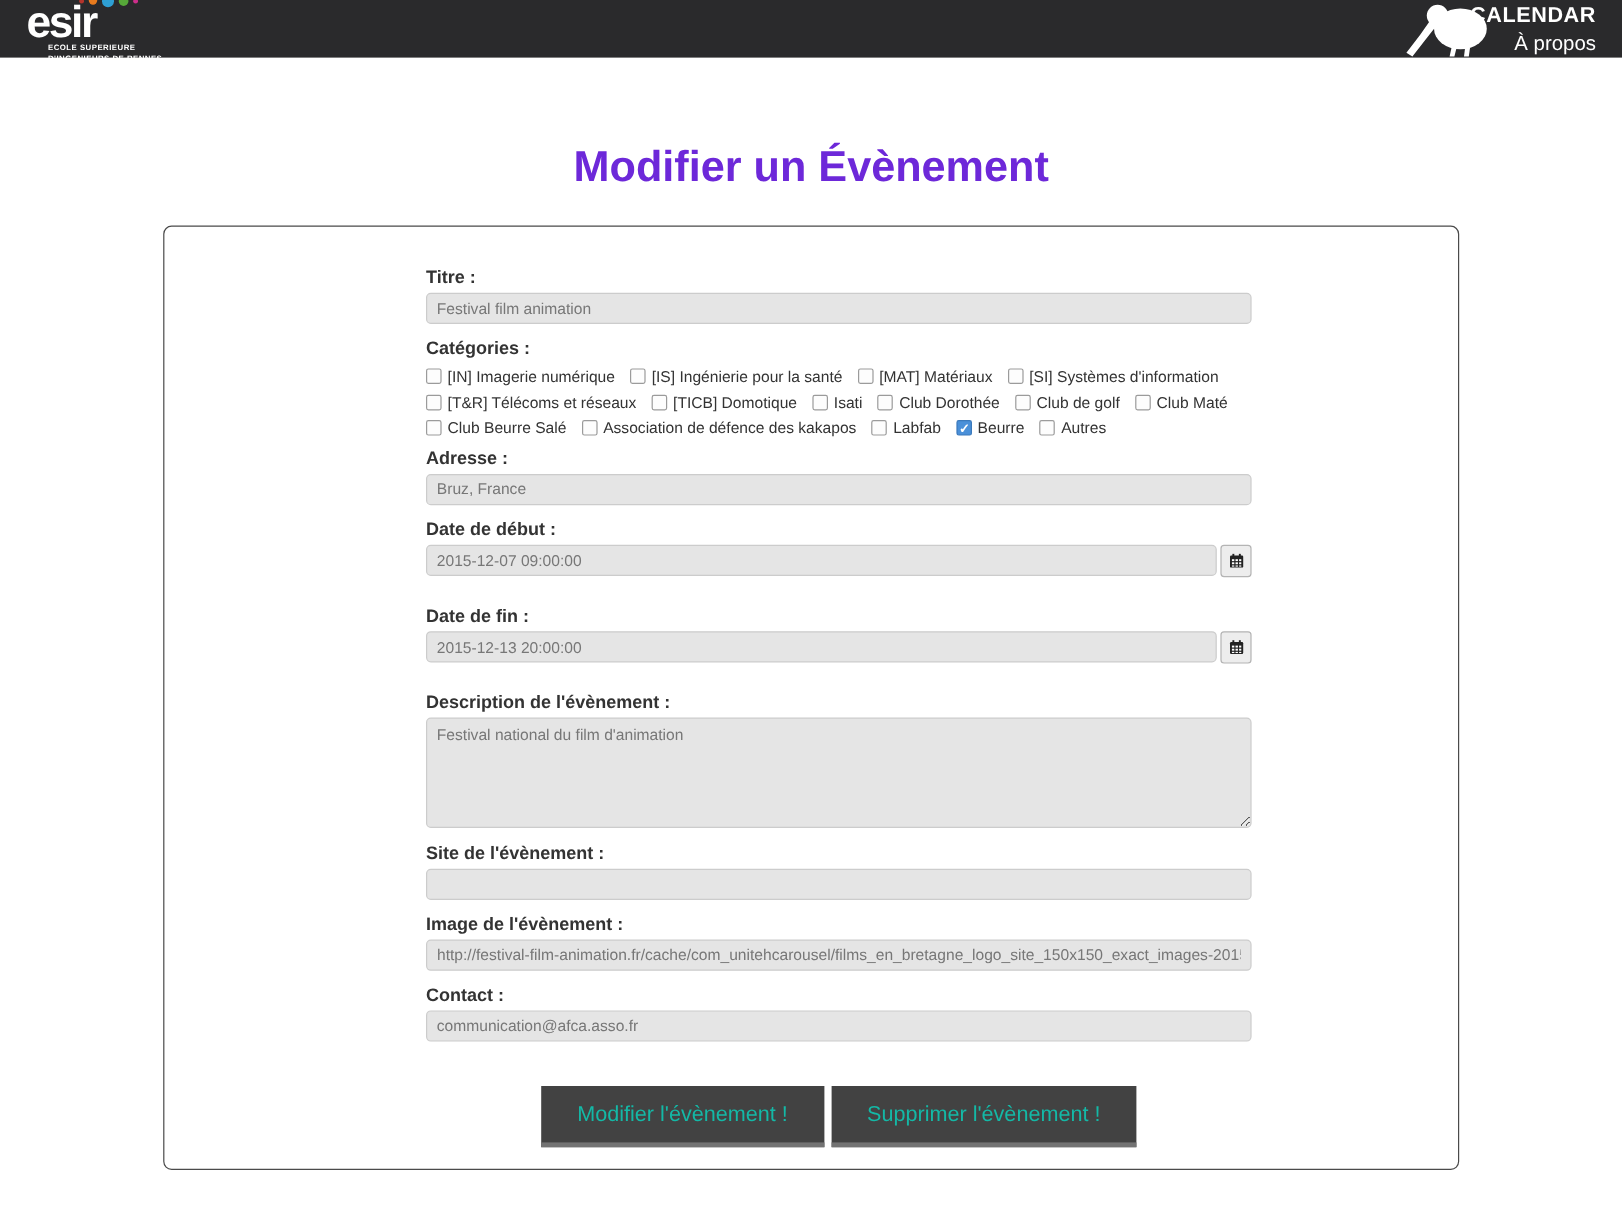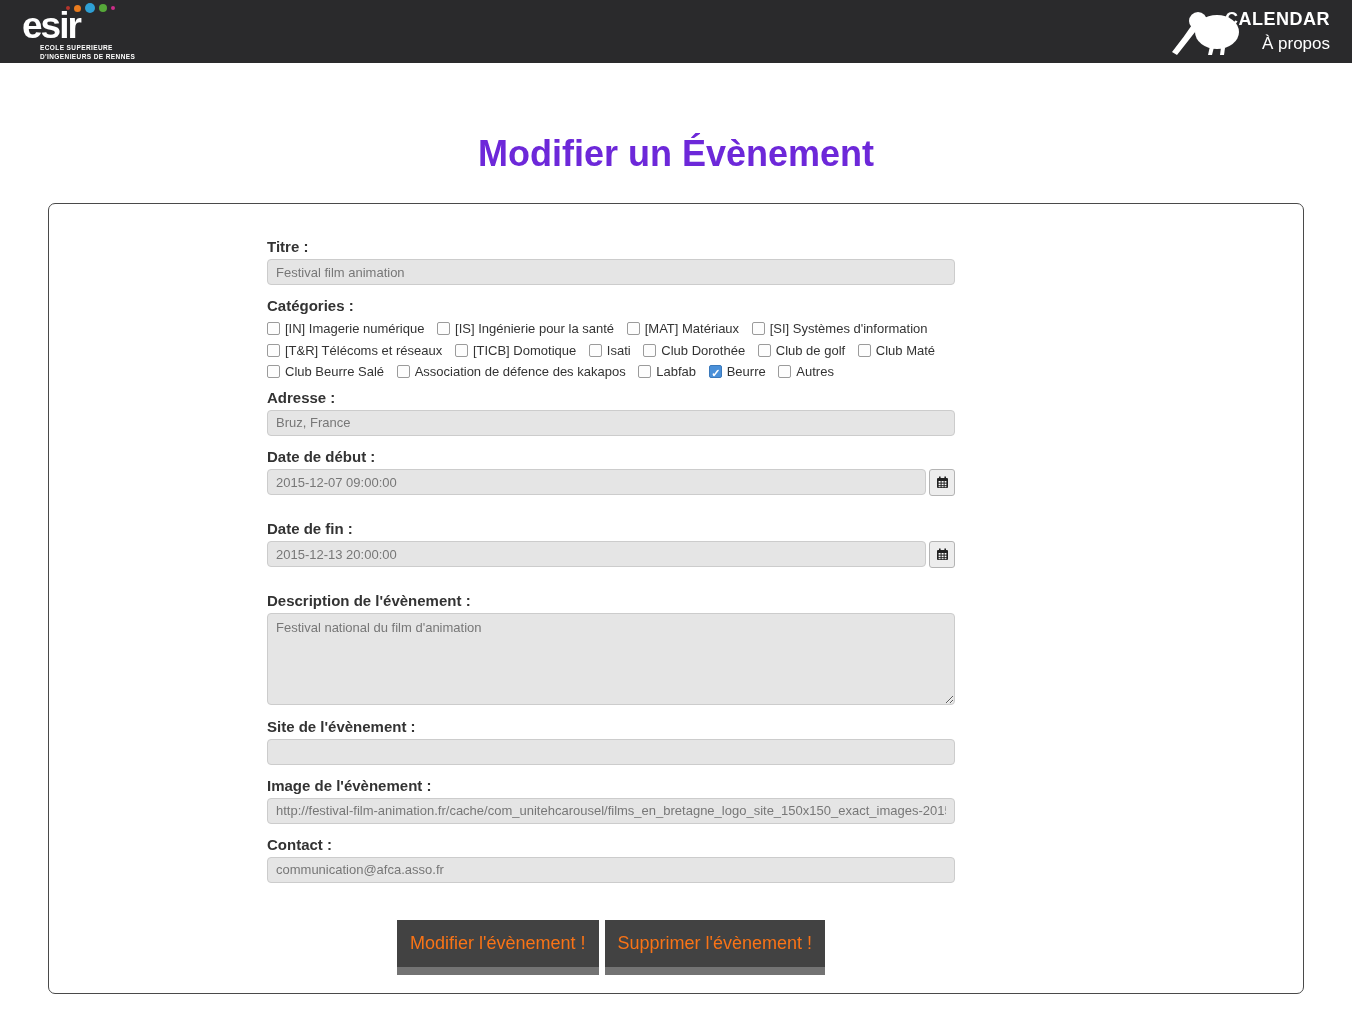--- a/index.html
+++ b/index.html
@@ -1,40 +1,40 @@
 <!DOCTYPE html>
 <html><head>
 <meta charset="utf-8">
 <style>
   * { margin:0; padding:0; box-sizing:border-box; }
   html,body { width:1352px; min-height:1020px; background:#fff; font-family:"Liberation Sans", sans-serif; }
 
   
-  .topbar { height:63px; background:#2a2a2c; display:flex; justify-content:space-between; align-items:center; padding:0 22px; }
+  .topbar { height:48px; background:#2a2a2c; display:flex; justify-content:space-between; align-items:center; padding:0 22px; }
   .brand { position:relative; color:#fff; line-height:1; cursor:default; }
   .brand-dots { position:absolute; top:2px; left:44px; display:flex; align-items:center; }
   .dot { border-radius:50%; margin-right:4px; }
   .dot-1 { width:4px;  height:4px;  background:#b5342c; }
   .dot-2 { width:7px;  height:7px;  background:#e87b1e; }
   .dot-3 { width:10px; height:10px; background:#2e9fd4; }
   .dot-4 { width:8px;  height:8px;  background:#56a839; }
   .dot-5 { width:4px;  height:4px;  background:#cc2e8a; }
   .brand-name { font-size:37px; font-weight:bold; letter-spacing:-2px; line-height:0.82; margin-top:10px; }
   .brand-sub { font-size:6.5px; font-weight:bold; letter-spacing:0.4px; margin-left:18px; margin-top:3px; line-height:1.35; }
 
   .brand-right { display:flex; align-items:center; color:#fff; }
   .kiwi-icon { margin-right:-16px; position:relative; }
   .cal-text { position:relative; }
   .cal-name { font-size:18px; font-weight:bold; letter-spacing:0.5px; }
   .cal-about { font-size:17px; text-align:right; margin-top:4px; cursor:pointer; }
 
   
   .page-title { text-align:center; font-size:36px; font-weight:bold; color:#6d28d9; margin:70px 0 28px; }
 
-  .card { width:1256px; margin:0 auto 40px; border:1px solid #4a4a4a; border-radius:7px; padding:34px 0 18px 218px; background:#fff; }
+  .card { width:1080px; margin:0 auto 40px; border:1px solid #4a4a4a; border-radius:7px; padding:34px 0 18px 218px; background:#fff; }
   .form-col { width:688px; }
 
   .f-label { display:block; font-weight:bold; font-size:15px; color:#333; line-height:18px; margin-bottom:3px; }
   .tinput { width:688px; height:26px; border:1px solid #ccc; border-radius:4px; padding:0 8px; font-size:13px; color:#777; font-family:inherit; background:#e5e5e5; display:block; }
   textarea.tinput { height:92px; padding:5px 8px; resize:both; line-height:1.35; }
 
   .mb12 { margin-bottom:12px; } .mb13 { margin-bottom:13px; }
   .mb21 { margin-bottom:6px; } .mb24 { margin-bottom:24px; }
 
   
@@ -43,21 +43,21 @@
   .cb { display:inline-block; width:13px; height:13px; border:1px solid #9b9b9b; border-radius:2px; background:#fdfdfd; vertical-align:-2px; margin-right:5px; position:relative; }
   .cb.checked { background:#4a90d9; border-color:#3b79bb; }
   .cb.checked::after { content:"\2713"; position:absolute; left:1.5px; top:-3px; color:#fff; font-size:11px; font-weight:bold; }
 
   
   .daterow { display:flex; align-items:center; }
   .cal-btn { width:26px; height:27px; margin-left:3px; background:#ededed; border:1px solid #b4b4b4; border-radius:3px; display:flex; align-items:center; justify-content:center; cursor:pointer; flex:0 0 26px; }
 
   
   .btn-row { display:flex; justify-content:center; gap:6px; width:688px; margin-top:37px; }
-  .big-btn { background:#424242; color:#f97316; font-size:18px; font-family:inherit; border:none; border-bottom:8px solid #737373; padding:14px 13px; cursor:pointer; line-height:1.1; }
+  .big-btn { background:#424242; color:#14b8a6; font-size:18px; font-family:inherit; border:none; border-bottom:4px solid #737373; padding:14px 30px; cursor:pointer; line-height:1.1; }
 </style>
 </head>
 <body>
 
 <header class="topbar">
   <div class="brand">
     <div class="brand-dots">
       <span class="dot dot-1"></span>
       <span class="dot dot-2"></span>
       <span class="dot dot-3"></span>

